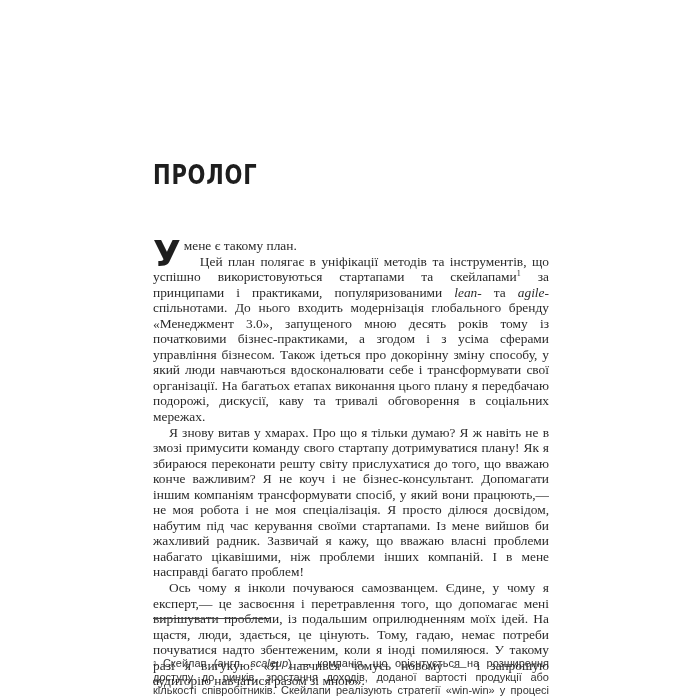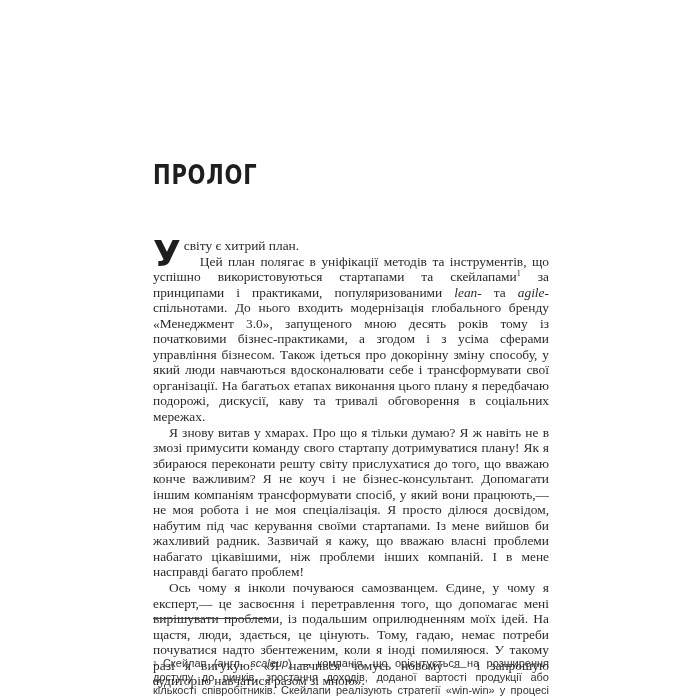--- a/index.html
+++ b/index.html
@@ -32,21 +32,21 @@
   .footnote .num { font-size:7px; vertical-align:top; margin-right:6px; }
   em { font-style:italic; }
 </style>
 </head>
 <body>
 
 <div class="page">
   <div class="title">ПРОЛОГ</div>
 
   <div class="body">
-    <p class="first"><span class="dropcap">У</span><span> світу є хитрий план.</span></p>
+    <p class="first"><span class="dropcap">У</span><span> мене є такому план.</span></p>
     <p><span>Цей план полягає в уніфікації методів та інструментів, що успішно використовуються стартапами та скейлапами</span><sup>1</sup><span> за принципами і практиками, популяризованими </span><em>lean</em><span>- та </span><em>agile</em><span>-спільнотами. До нього входить модернізація глобального бренду «Менеджмент 3.0», запущеного мною десять років тому із початковими бізнес-практиками, а згодом і з усіма сферами управління бізнесом. Також ідеться про докорінну зміну способу, у який люди навчаються вдосконалювати себе і трансформувати свої організації. На багатьох етапах виконання цього плану я передбачаю подорожі, дискусії, каву та тривалі обговорення в соціальних мережах.</span></p>
     <p>Я знову витав у хмарах. Про що я тільки думаю? Я ж навіть не в змозі примусити команду свого стартапу дотримуватися плану! Як я збираюся переконати решту світу прислухатися до того, що вважаю конче важливим? Я не коуч і не бізнес-консультант. Допомагати іншим компаніям трансформувати спосіб, у який вони працюють,— не моя робота і не моя спеціалізація. Я просто ділюся досвідом, набутим під час керування своїми стартапами. Із мене вийшов би жахливий радник. Зазвичай я кажу, що вважаю власні проблеми набагато цікавішими, ніж проблеми інших компаній. І в мене насправді багато проблем!</p>
     <p>Ось чому я інколи почуваюся самозванцем. Єдине, у чому я експерт,— це засвоєння і перетравлення того, що допомагає мені вирішувати проблеми, із подальшим оприлюдненням моїх ідей. На щастя, люди, здається, це цінують. Тому, гадаю, немає потреби почуватися надто збентеженим, коли я іноді помиляюся. У такому разі я вигукую: «Я навчився чомусь новому — і запрошую аудиторію навчатися разом зі мною».</p>
   </div>
 
   <div class="rule"></div>
 
   <div class="footnote">
     <span class="num">1</span><span>Скейлап (англ. </span><em>scaleup</em><span>) — компанія, що орієнтується на розширення доступу до ринків, зростання доходів, доданої вартості продукції або кількості співробітників. Скейлапи реалізують стратегії «win-win» у процесі взаємодії з лідерами ринку та проривними компаніями.</span>
   </div>

